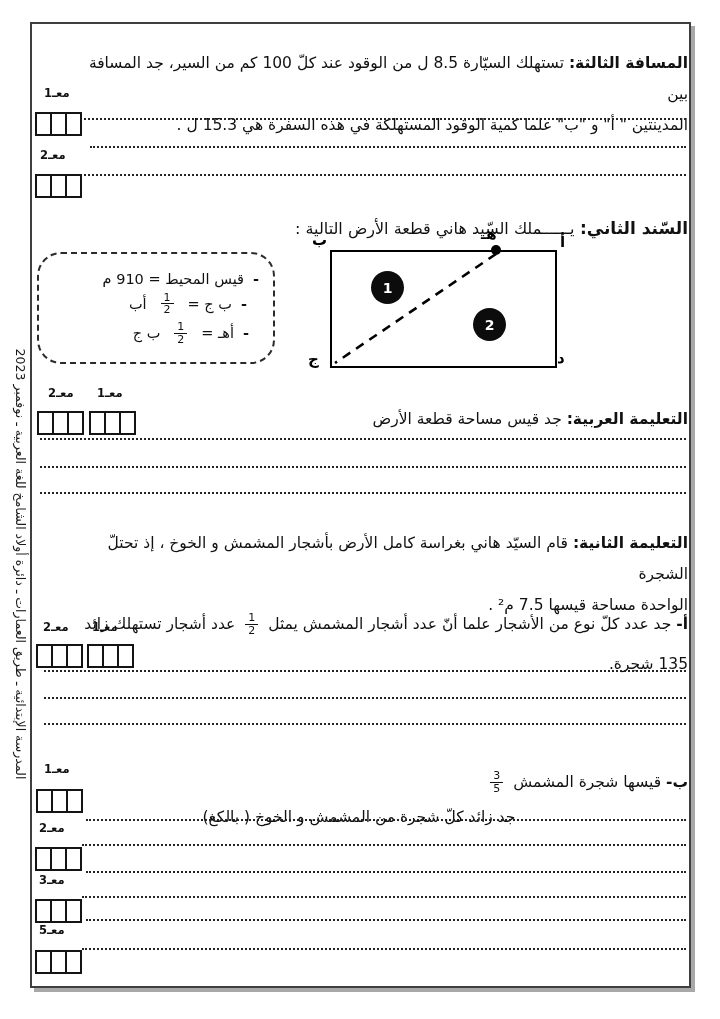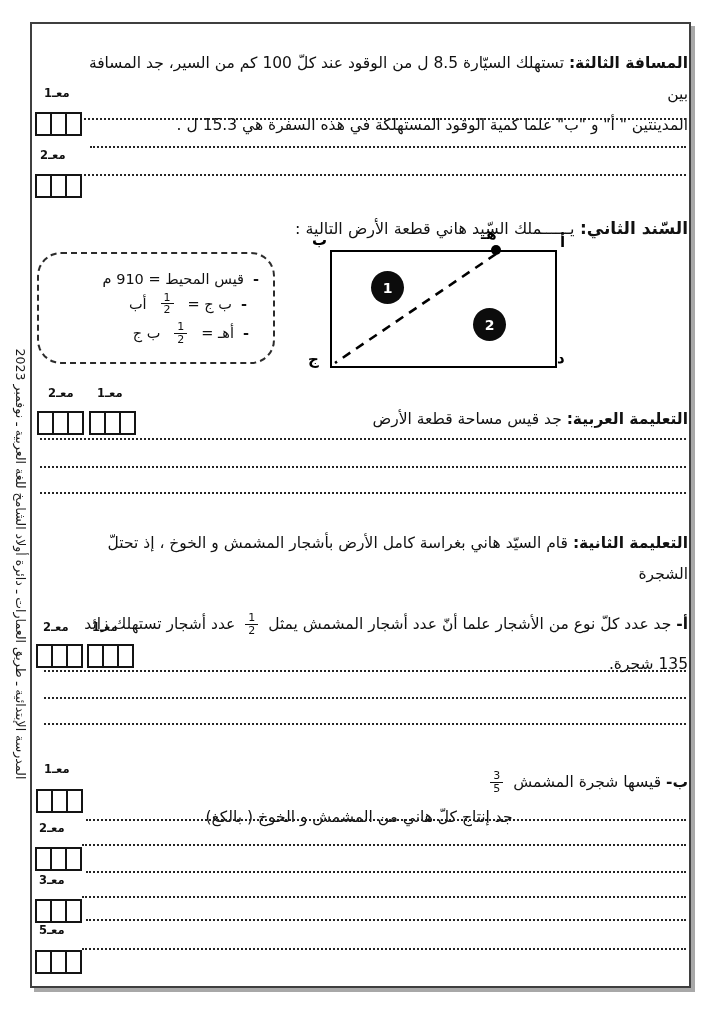--- a/index.html
+++ b/index.html
@@ -143,20 +143,21 @@
     <div class="gcell"></div>
     <div class="gcell"></div>
 </div>
 <div class="dl" style="left:40px;top:438px;width:646px"></div>
 <div class="dl" style="left:40px;top:466px;width:646px"></div>
 <div class="dl" style="left:40px;top:492px;width:646px"></div>
 
 <p class="para" style="right:32px;top:512px;width:624px">
   <b>التعليمة الثانية:</b>
   <span>قام السيّد هاني بغراسة كامل الأرض  بأشجار المشمش و الخوخ ، إذ تحتلّ الشجرة</span><br>
+  <span>الواحدة مساحة قيسها 7.5 م² .</span>
 </p>
 
 <p class="para" style="right:32px;top:588px;width:624px;line-height:40px">
   <b>أ-</b>
   <span>جد عدد كلّ نوع من الأشجار علما أنّ عدد أشجار المشمش يمثل</span>
   <span class="frac">
       <span class="fn">1</span>
       <span class="fd">2</span>
     </span>
   <span>عدد أشجار تستهلك زائد</span><br>
@@ -179,21 +180,21 @@
 <div class="dl" style="left:44px;top:723px;width:642px"></div>
 
 <p class="para" style="right:32px;top:748px;width:612px;line-height:36px">
   <b>ب-</b>
   <span>قيسها شجرة المشمش</span>
   <span class="frac">
       <span class="fn">3</span>
       <span class="fd">5</span>
     </span>
 </p>
-<p class="para" style="left:194px;top:786px;width:330px;text-align:center">جد إنتاج كلّ هاني من المشمش و الخوخ ( بالكغ)</p>
+<p class="para" style="left:194px;top:786px;width:330px;text-align:center">جد زائد كلّ شجرة من المشمش و الخوخ ( بالكغ)</p>
 
 <span class="mlab" style="left:44px;top:762px">معـ1</span>
 <div class="gbox" style="left:36px;top:789px">
   <div class="gcell"></div>
     <div class="gcell"></div>
     <div class="gcell"></div>
 </div>
 
 <span class="mlab" style="left:39px;top:821px">معـ2</span>
 <div class="dl" style="left:86px;top:819px;width:600px"></div>

